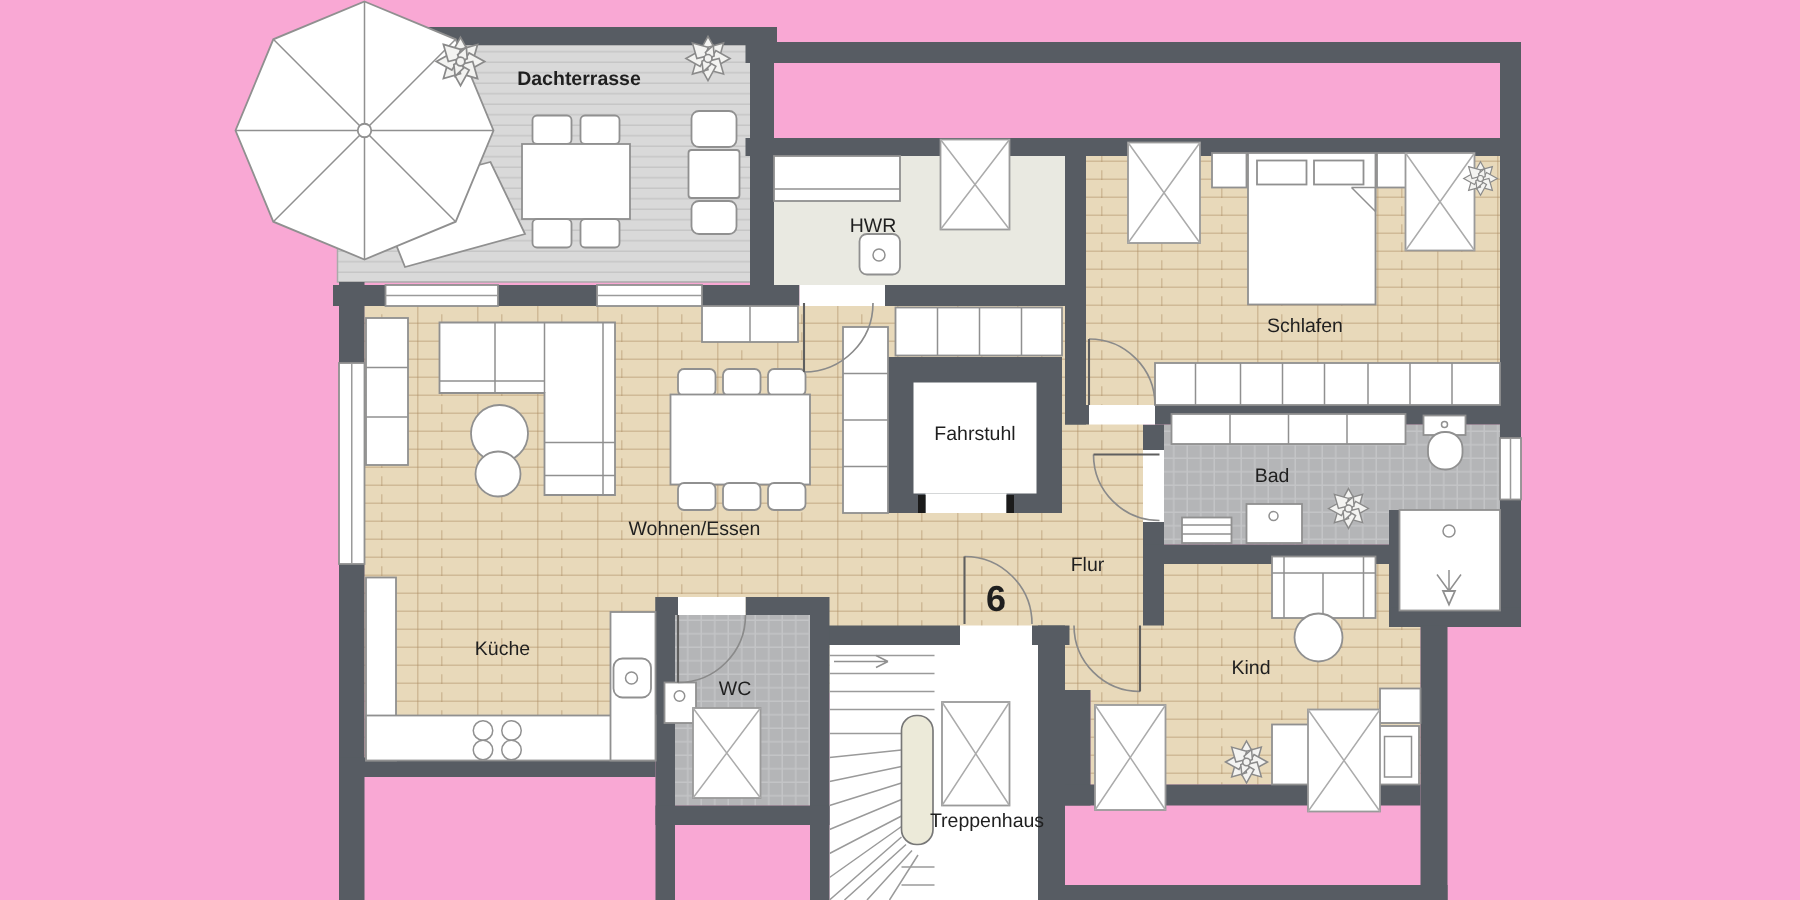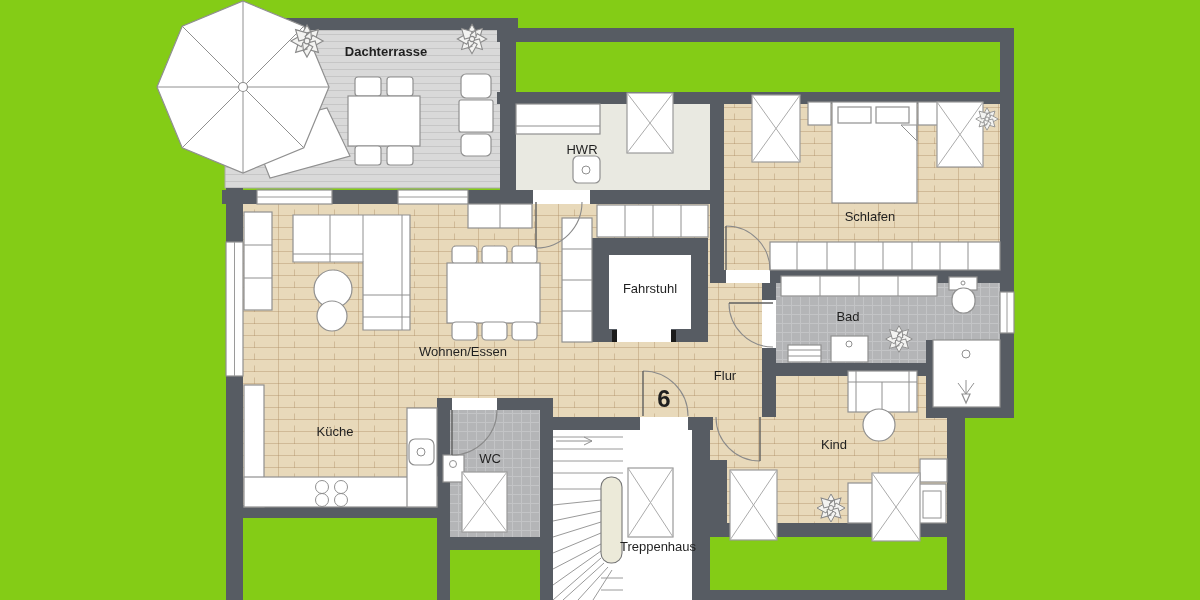--- a/index.html
+++ b/index.html
@@ -1,20 +1,20 @@
 <!DOCTYPE html>
 <html style="--wall: #575c63; --wood: #e8d9ba; --terrace: #d9d9d9; --hwr: #e9e9e1; --tile: #b4b5b7; --rail: #ecead9; --outline: #909090; --text: #1f1f1f; --leaf: #f3f3f1;"><head>
 <meta charset="utf-8">
 <style>
   :root{
     --wall:#575c63; --wood:#e8d9ba; --terrace:#d9d9d9; --hwr:#e9e9e1;
     --tile:#b4b5b7; --rail:#ecead9; --outline:#909090; --text:#1f1f1f; --leaf:#f3f3f1;
   }
   html,body{margin:0;padding:0;background:#ffffff;}
-  .stage{width:1200px;height:600px;position:relative;background:#84cc16;overflow:hidden;
+  .stage{width:1200px;height:600px;position:relative;background:#f9a8d4;overflow:hidden;
          font-family:"Liberation Sans",sans-serif;}
   svg{display:block}
   .wall{fill:var(--wall);stroke:none}
   .deck{fill:url(#pat-terrace);stroke:#aaaaaa;stroke-width:1}
   .hwrfloor{fill:var(--hwr);stroke:none}
   .wood{fill:url(#pat-wood);stroke:none}
   .tile{fill:url(#pat-tile);stroke:none}
   .whitebox{fill:#ffffff;stroke:var(--outline);stroke-width:1.2}
   .whitepatch{fill:#ffffff;stroke:none}
   .furn{fill:#ffffff;stroke:var(--outline);stroke-width:1.2}

